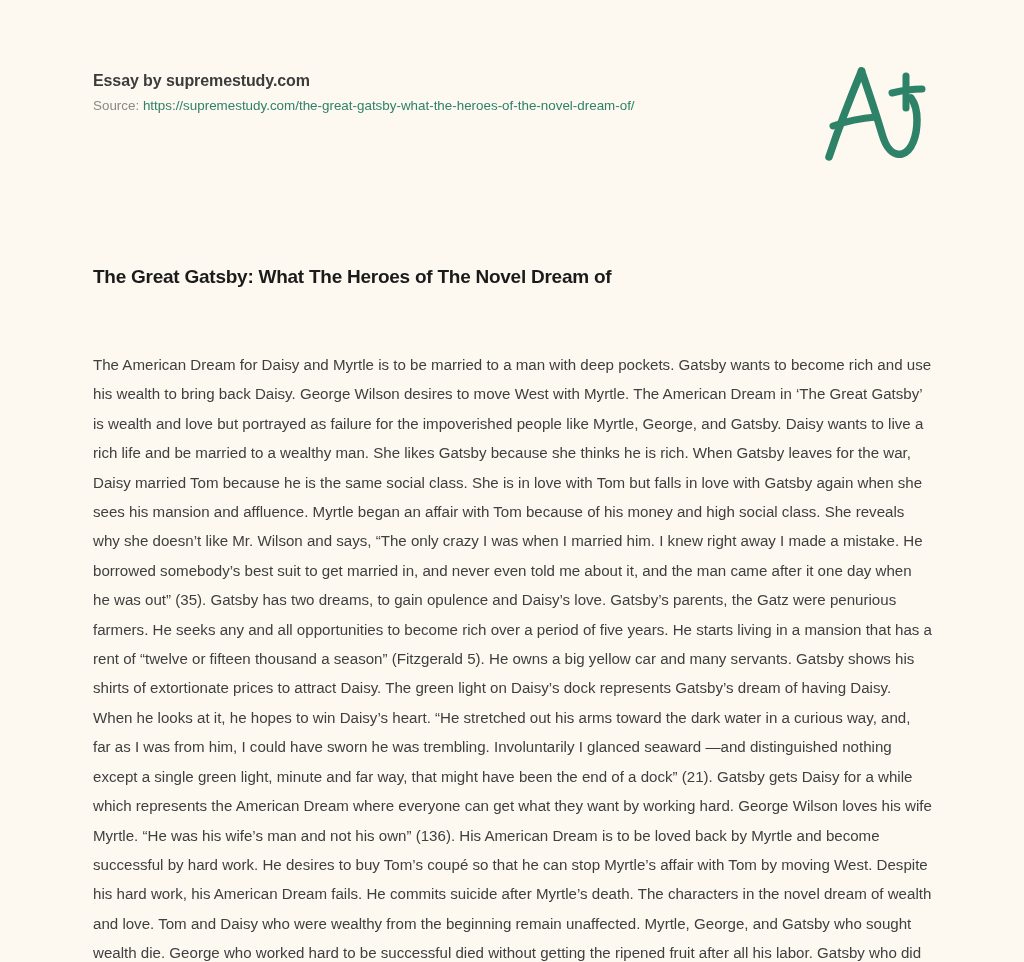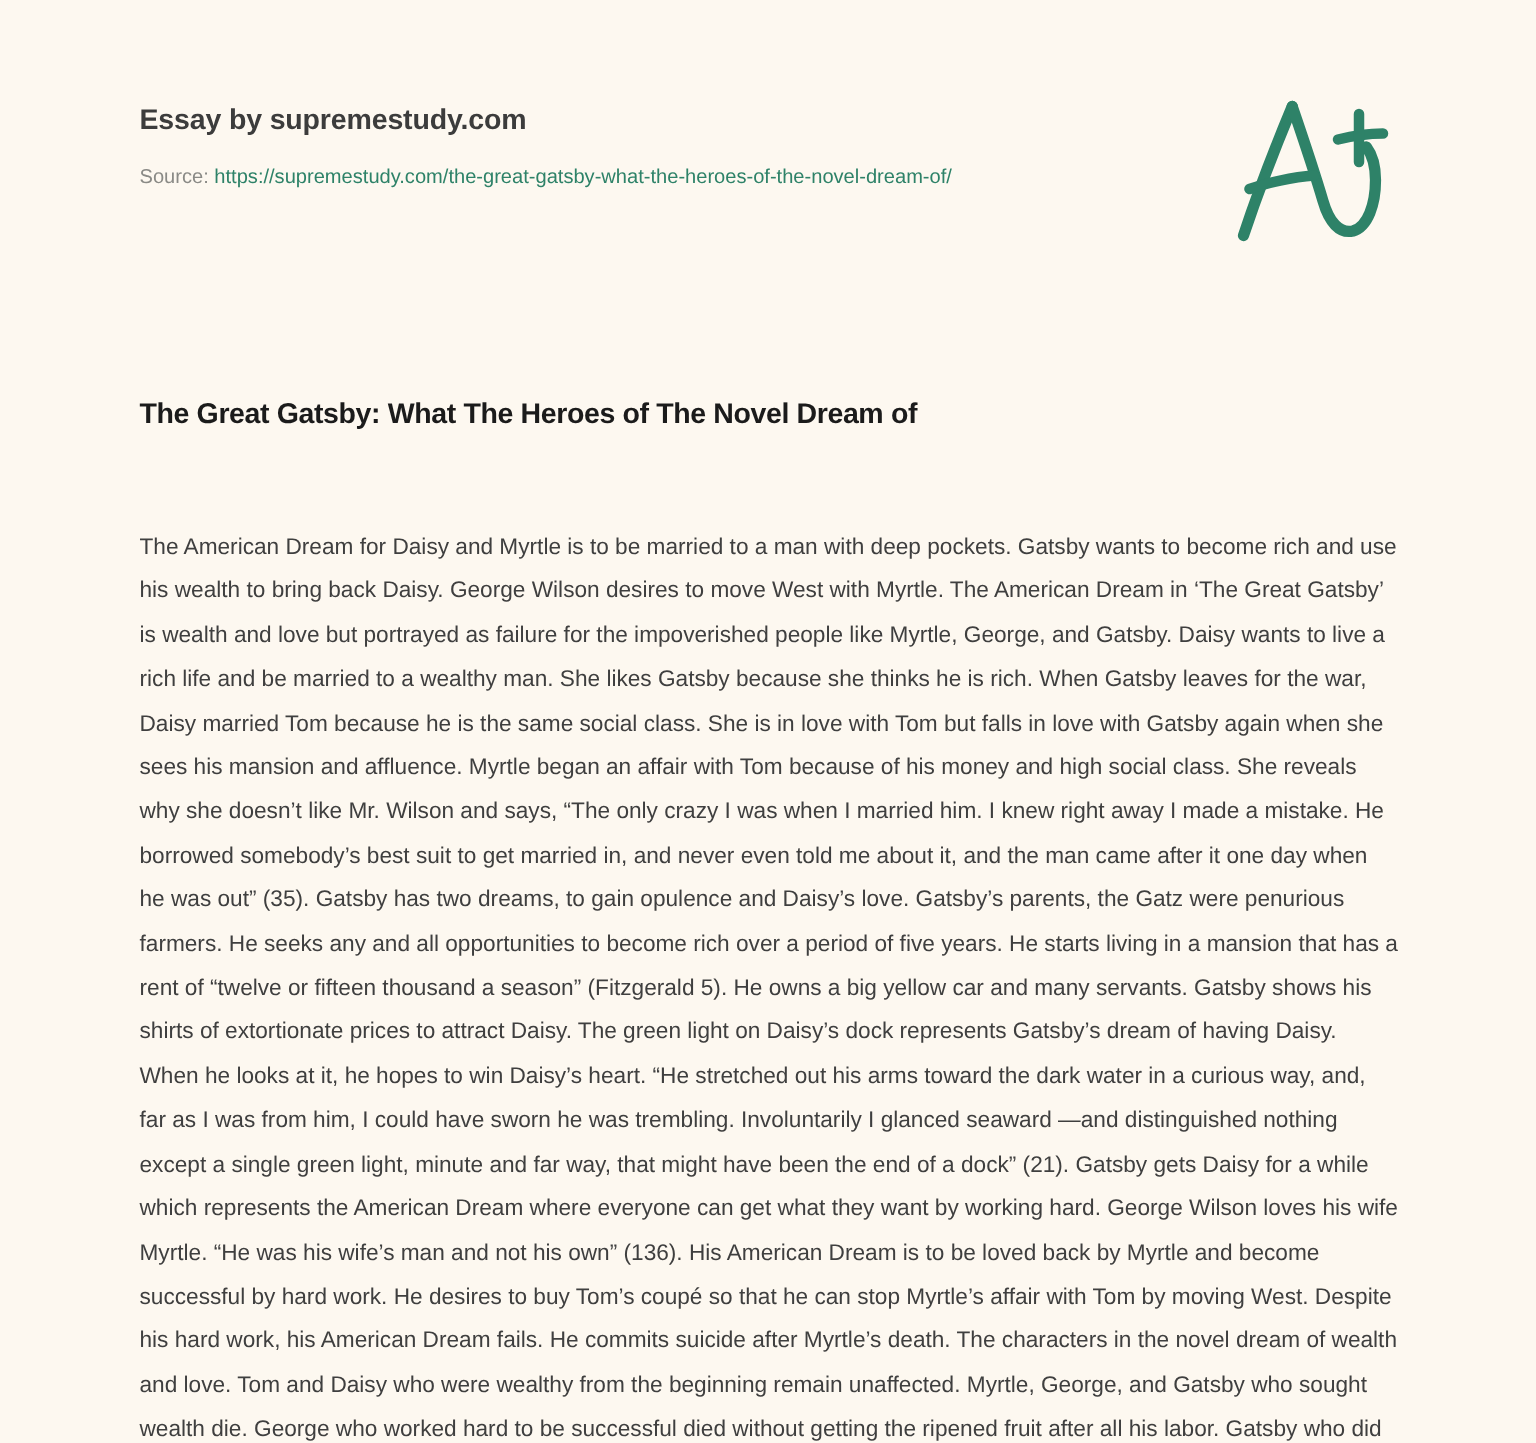--- a/index.html
+++ b/index.html
@@ -27,30 +27,30 @@
   
   .doc-header {
     position: absolute;
     left: 93px;
     top: 68px;
     width: 840px;
     height: 110px;
   }
 
   .essay-by {
-    font-size: 19px;
+    font-size: 16px;
     font-weight: bold;
     color: #3c3c3c;
     letter-spacing: -0.1px;
     line-height: 26px;
     white-space: nowrap;
   }
 
   .source-line {
-    margin-top: 15px;
+    margin-top: 3px;
     font-size: 13.4px;
     line-height: 18px;
     color: #8a8a86;
     white-space: nowrap;
   }
 
   .source-label {
     color: #8a8a86;
   }
 

